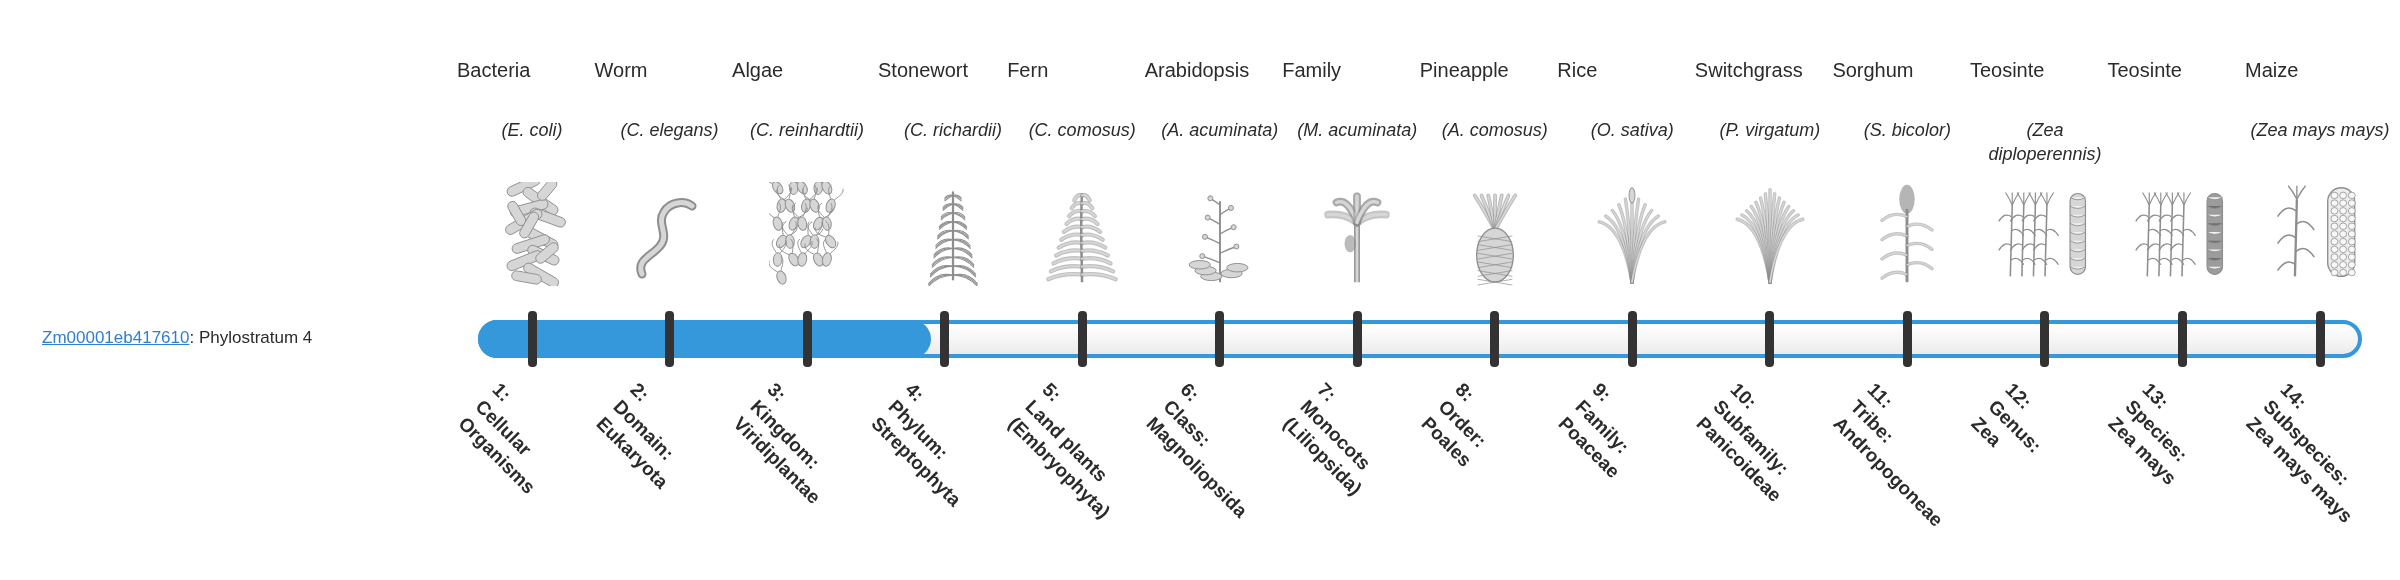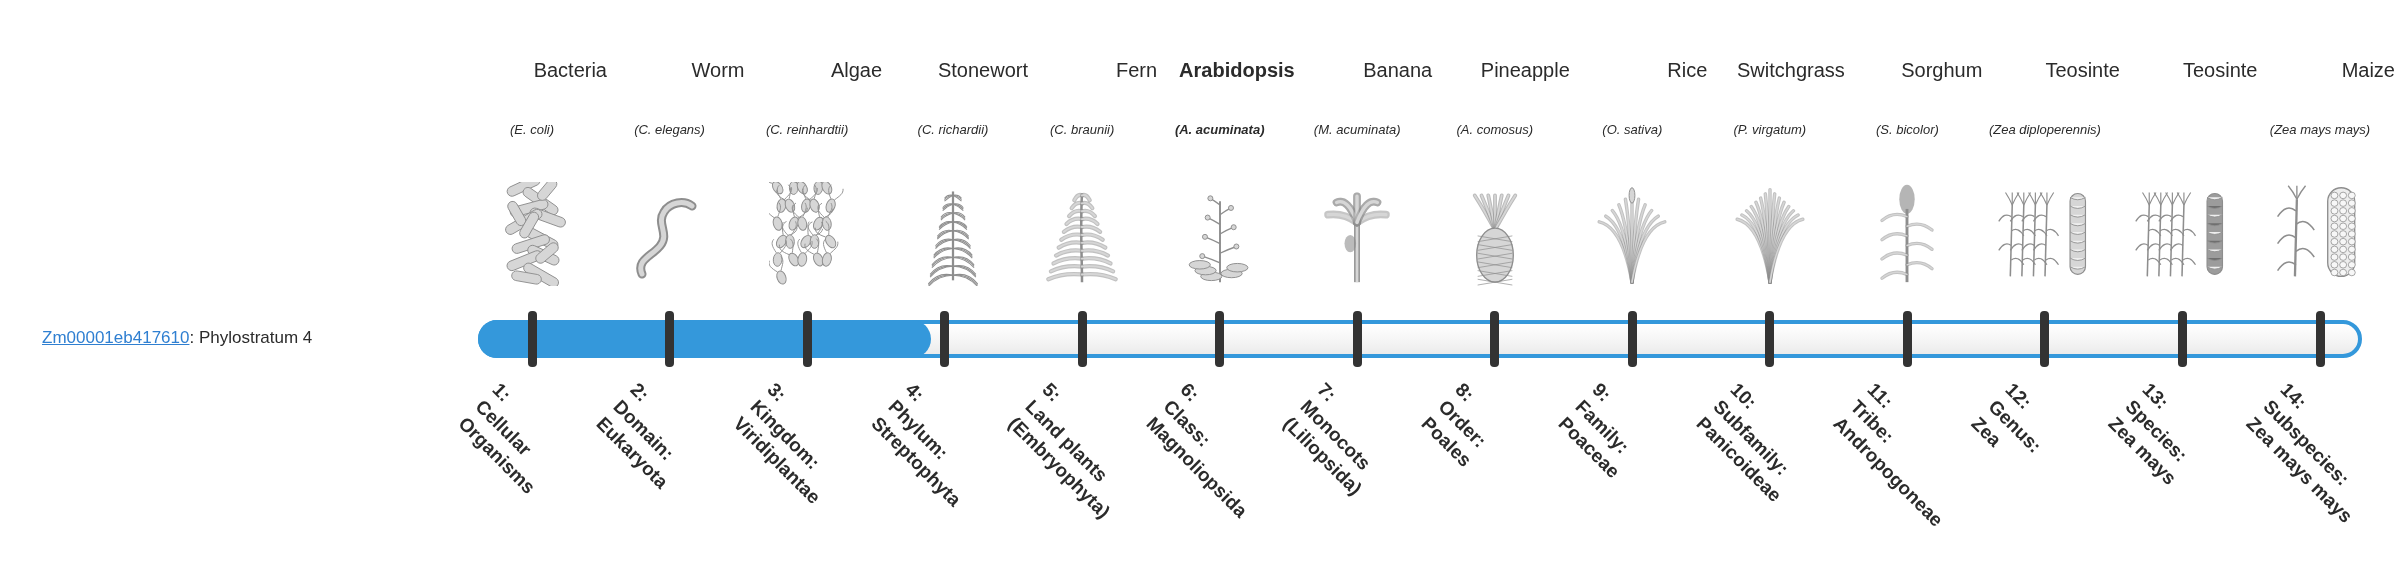--- a/index.html
+++ b/index.html
@@ -15,26 +15,26 @@
     position:absolute;left:42px;top:328px;width:390px;
     text-align:left;font-size:17px;color:#2b2b2b;white-space:nowrap;
   }
   #gene-label .gene-id{
     color:#2f7fd1;text-decoration:underline;cursor:pointer;
   }
 
   
   .col{position:absolute;top:0;bottom:0;}
   .col-head{
-    position:absolute;top:58px;width:100%;text-align:right;
+    position:absolute;top:58px;width:100%;text-align:left;
     font-size:20px;line-height:25px;color:#2b2b2b;
   }
   .col-sci{
     position:absolute;top:118px;width:100%;text-align:center;
-    font-size:13px;line-height:24px;font-style:italic;color:#2b2b2b;
+    font-size:18px;line-height:24px;font-style:italic;color:#2b2b2b;
   }
 
   
   .art{
     position:absolute;top:178px;width:100%;height:108px;
     display:flex;align-items:flex-end;justify-content:center;gap:2px;
   }
   .art svg{display:block;}
 
   
@@ -340,21 +340,21 @@
             <path d="M38 98.60000000000001 q -15.659999999999998 -1.9149999999999996 -26.099999999999998 10.634999999999998" stroke="#8e8e8e" stroke-width="1.1" fill="none"></path>
             <path d="M38 98.60000000000001 q -15.659999999999998 0.08500000000000041 -26.099999999999998 12.134999999999998" stroke="#8e8e8e" stroke-width="1.1" fill="none"></path>
             <path d="M38 98.60000000000001 q 15.659999999999998 -3.9149999999999996 26.099999999999998 9.134999999999998" stroke="#8e8e8e" stroke-width="1.1" fill="none"></path>
             <path d="M38 98.60000000000001 q 15.659999999999998 -1.9149999999999996 26.099999999999998 10.634999999999998" stroke="#8e8e8e" stroke-width="1.1" fill="none"></path>
             <path d="M38 98.60000000000001 q 15.659999999999998 0.08500000000000041 26.099999999999998 12.134999999999998" stroke="#8e8e8e" stroke-width="1.1" fill="none"></path>
           </svg>
         </div>
     </div>
       <div class="col" style="left:1007.1538461538462px;width:150px;">
       <div class="col-head">Fern</div>
-      <div class="col-sci">(C. braunii)</div>
+      <div class="col-sci">(C. comosus)</div>
       <div class="art">
           <svg width="84" height="106" viewBox="0 0 80 110">
             <path d="M40 106 C40 80 38 50 40 14" stroke="#8e8e8e" stroke-width="2.6" fill="none"></path>
             <path d="M40 16 q -4.4 -2 -8 5" stroke="#8e8e8e" stroke-width="4.4" fill="none" stroke-linecap="round" opacity="0.55"></path>
             <path d="M40 16 q -4.4 -2 -8 5" stroke="#d6d6d6" stroke-width="2" fill="none" stroke-linecap="round"></path>
             <path d="M40 16 q 4.4 -2 8 5" stroke="#8e8e8e" stroke-width="4.4" fill="none" stroke-linecap="round" opacity="0.55"></path>
             <path d="M40 16 q 4.4 -2 8 5" stroke="#d6d6d6" stroke-width="2" fill="none" stroke-linecap="round"></path>
             <path d="M40 24.2 q -5.885 -2 -10.7 5" stroke="#8e8e8e" stroke-width="4.4" fill="none" stroke-linecap="round" opacity="0.55"></path>
             <path d="M40 24.2 q -5.885 -2 -10.7 5" stroke="#d6d6d6" stroke-width="2" fill="none" stroke-linecap="round"></path>
             <path d="M40 24.2 q 5.885 -2 10.7 5" stroke="#8e8e8e" stroke-width="4.4" fill="none" stroke-linecap="round" opacity="0.55"></path>
@@ -391,21 +391,21 @@
             <path d="M40 89.8 q -17.765 -2 -32.3 5" stroke="#d6d6d6" stroke-width="2" fill="none" stroke-linecap="round"></path>
             <path d="M40 89.8 q 17.765 -2 32.3 5" stroke="#8e8e8e" stroke-width="4.4" fill="none" stroke-linecap="round" opacity="0.55"></path>
             <path d="M40 89.8 q 17.765 -2 32.3 5" stroke="#d6d6d6" stroke-width="2" fill="none" stroke-linecap="round"></path>
             <path d="M40 98 q -19.25 -2 -35 5" stroke="#8e8e8e" stroke-width="4.4" fill="none" stroke-linecap="round" opacity="0.55"></path>
             <path d="M40 98 q -19.25 -2 -35 5" stroke="#d6d6d6" stroke-width="2" fill="none" stroke-linecap="round"></path>
             <path d="M40 98 q 19.25 -2 35 5" stroke="#8e8e8e" stroke-width="4.4" fill="none" stroke-linecap="round" opacity="0.55"></path>
             <path d="M40 98 q 19.25 -2 35 5" stroke="#d6d6d6" stroke-width="2" fill="none" stroke-linecap="round"></path>
           </svg>
         </div>
     </div>
-      <div class="col" style="left:1144.6923076923076px;width:150px;font-weight:bold;">
+      <div class="col" style="left:1144.6923076923076px;width:150px;">
       <div class="col-head">Arabidopsis</div>
       <div class="col-sci">(A. acuminata)</div>
       <div class="art">
           <svg width="80" height="106" viewBox="0 0 80 110">
             <path d="M40 106 L40 22" stroke="#8e8e8e" stroke-width="2" fill="none"></path>
             <path d="M40 26 q -5 -4 -10 -7" stroke="#8e8e8e" stroke-width="1.4" fill="none"></path>
         <circle cx="30" cy="19" r="2.6" fill="#d6d6d6" stroke="#8e8e8e" stroke-width="1"></circle>
             <path d="M40 36 q 5.7 -4 11.4 -7" stroke="#8e8e8e" stroke-width="1.4" fill="none"></path>
         <circle cx="51.4" cy="29" r="2.6" fill="#d6d6d6" stroke="#8e8e8e" stroke-width="1"></circle>
             <path d="M40 46 q -6.4 -4 -12.8 -7" stroke="#8e8e8e" stroke-width="1.4" fill="none"></path>
@@ -420,21 +420,21 @@
         <circle cx="21.6" cy="79" r="2.6" fill="#d6d6d6" stroke="#8e8e8e" stroke-width="1"></circle>
             <ellipse cx="31" cy="100" rx="11" ry="4.4" fill="#d6d6d6" stroke="#8e8e8e" stroke-width="1"></ellipse>
             <ellipse cx="52" cy="97" rx="11" ry="4.4" fill="#d6d6d6" stroke="#8e8e8e" stroke-width="1"></ellipse>
             <ellipse cx="25" cy="94" rx="11" ry="4.4" fill="#d6d6d6" stroke="#8e8e8e" stroke-width="1"></ellipse>
             <ellipse cx="58" cy="91" rx="11" ry="4.4" fill="#d6d6d6" stroke="#8e8e8e" stroke-width="1"></ellipse>
             <ellipse cx="19" cy="88" rx="11" ry="4.4" fill="#d6d6d6" stroke="#8e8e8e" stroke-width="1"></ellipse>
           </svg>
         </div>
     </div>
       <div class="col" style="left:1282.2307692307693px;width:150px;">
-      <div class="col-head">Banana</div>
+      <div class="col-head">Family</div>
       <div class="col-sci">(M. acuminata)</div>
       <div class="art">
           <svg width="86" height="106" viewBox="0 0 80 110">
             <path d="M40 106 L40 44" stroke="#8e8e8e" stroke-width="6" fill="none"></path>
          <path d="M40 106 L40 44" stroke="#d6d6d6" stroke-width="3" fill="none"></path>
             <path d="M40 44 q 13.5 -10 30 -8" stroke="#8e8e8e" stroke-width="8" fill="none" stroke-linecap="round" opacity="0.5"></path>
         <path d="M40 44 q 13.5 -10 30 -8" stroke="#d6d6d6" stroke-width="3.5" fill="none" stroke-linecap="round"></path>
             <path d="M40 44 q 9.545941546018392 -25.90990257669732 21.213203435596427 -20.727922061357855" stroke="#8e8e8e" stroke-width="8" fill="none" stroke-linecap="round" opacity="0.5"></path>
         <path d="M40 44 q 9.545941546018392 -25.90990257669732 21.213203435596427 -20.727922061357855" stroke="#d6d6d6" stroke-width="3.5" fill="none" stroke-linecap="round"></path>
             <path d="M40 44 q 8.266365894244635e-16 -32.5 1.83697019872103e-15 -26" stroke="#8e8e8e" stroke-width="8" fill="none" stroke-linecap="round" opacity="0.5"></path>

